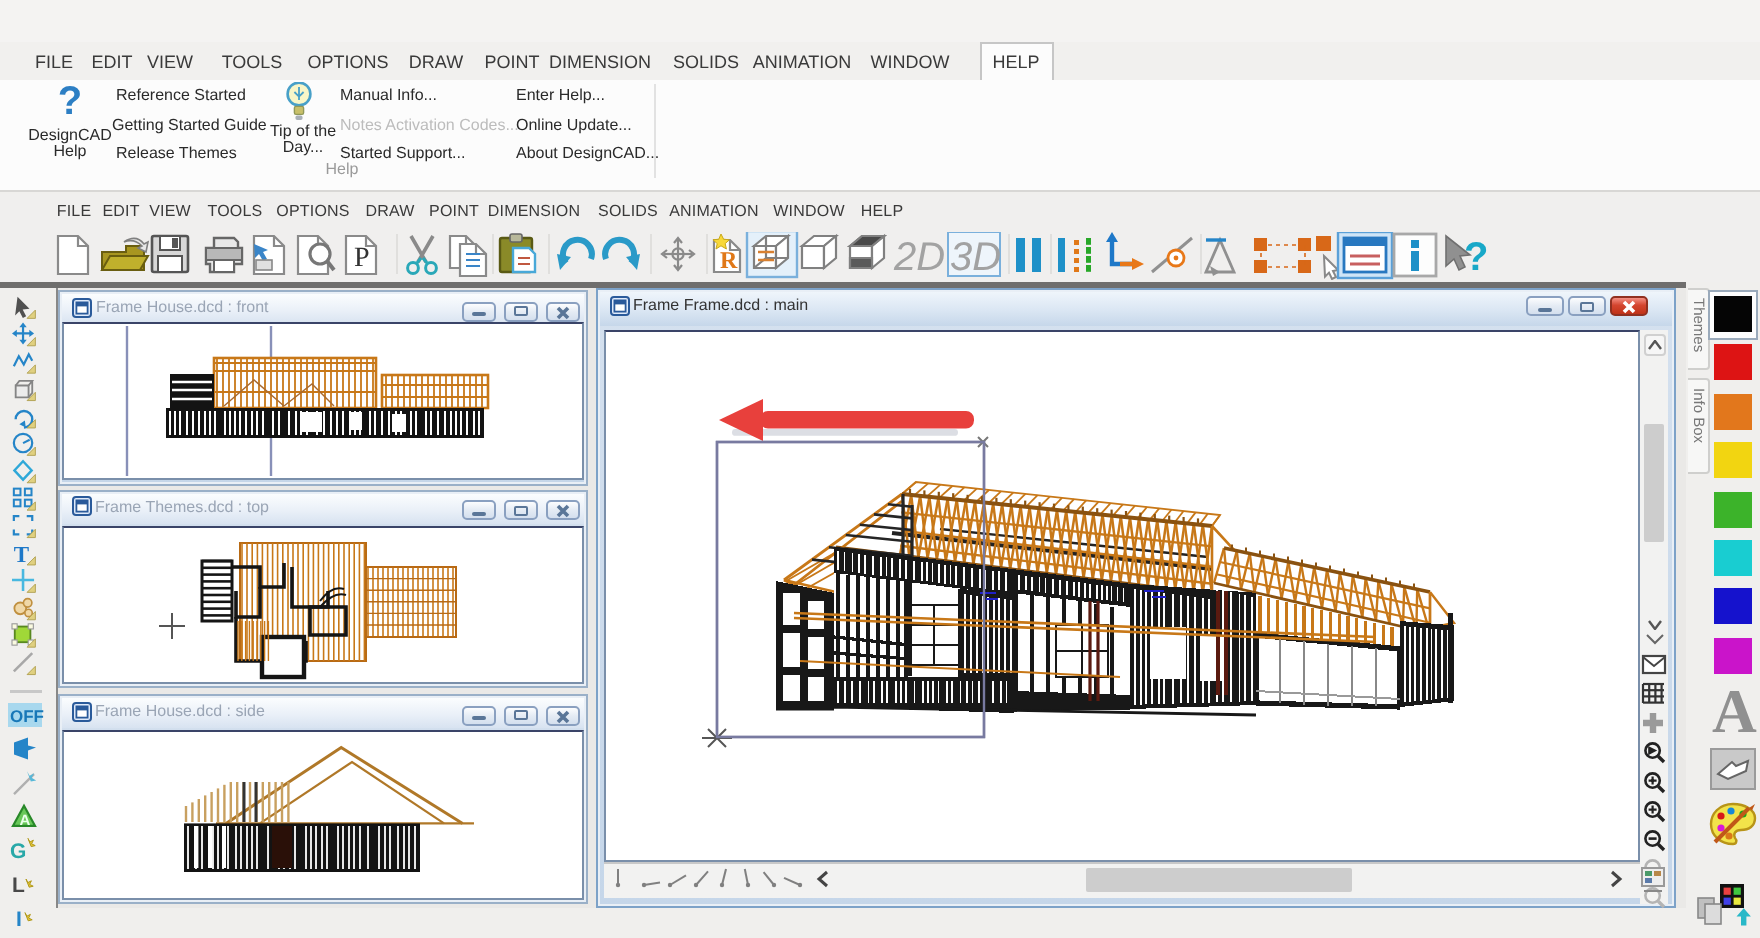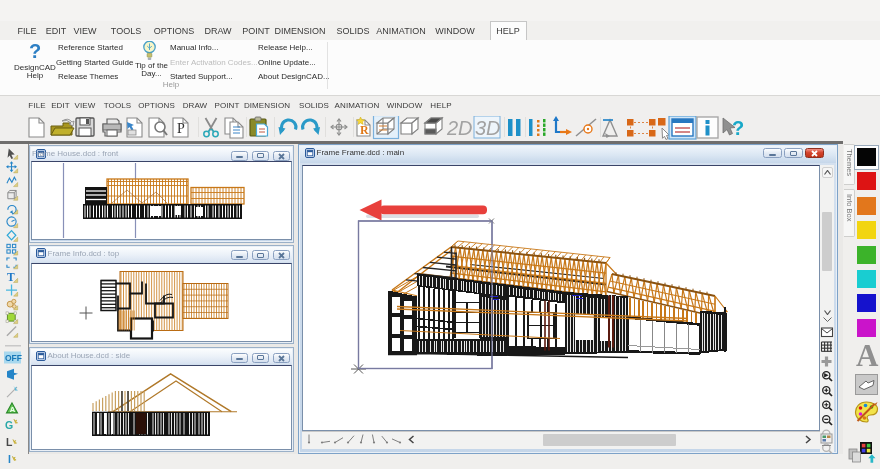--- a/index.html
+++ b/index.html
@@ -29,23 +29,23 @@
 <div class="abs" style="left:56px;top:57.5px;font-size:8px;color:#2a2a2a;">Getting Started Guide</div>
 <div class="abs" style="left:58px;top:72.0px;font-size:8px;color:#2a2a2a;">Release Themes</div>
 <svg class="abs" style="left:142.5px;top:41px;" width="13" height="21" viewBox="0 0 13 21">
 <circle cx="6.5" cy="6" r="5.7" fill="#f8f6c8" stroke="#48a0c8" stroke-width="1.3"></circle>
 <path d="M6.5 2.5 v6.5 M4.2 5 l2.3 2.3 2.3 -2.3" stroke="#48a0c8" stroke-width="0.9" fill="none"></path>
 <rect x="4.2" y="12.2" width="4.6" height="4" rx="0.8" fill="#c8c06a" stroke="#909858" stroke-width="0.7"></rect>
 <rect x="4.7" y="16.8" width="3.6" height="2.2" rx="1" fill="#a8b0b8"></rect>
 </svg>
 <div class="abs ctr" style="left:124px;top:62px;width:55px;font-size:8px;color:#2a2a2a;line-height:7.5px;">Tip of the<br>Day...</div>
 <div class="abs" style="left:170px;top:43.0px;font-size:8px;color:#2a2a2a;">Manual Info...</div>
-<div class="abs" style="left:170px;top:57.5px;font-size:8px;color:#bcbcbc;">Enter Activation Codes...</div>
+<div class="abs" style="left:170px;top:57.5px;font-size:8px;color:#bcbcbc;">Notes Activation Codes...</div>
 <div class="abs" style="left:170px;top:72.0px;font-size:8px;color:#2a2a2a;">Started Support...</div>
-<div class="abs" style="left:258px;top:43.0px;font-size:8px;color:#2a2a2a;">Release Help...</div>
+<div class="abs" style="left:258px;top:43.0px;font-size:8px;color:#2a2a2a;">Enter Help...</div>
 <div class="abs" style="left:258px;top:57.5px;font-size:8px;color:#2a2a2a;">Online Update...</div>
 <div class="abs" style="left:258px;top:72.0px;font-size:8px;color:#2a2a2a;">About DesignCAD...</div>
 <div class="abs ctr" style="left:141px;top:80px;width:60px;font-size:8px;color:#9a9a9a;">Help</div>
 <div class="abs" style="left:327px;top:42px;width:1px;height:47px;background:#e2e2e2;"></div>
 <div class="abs" style="left:0;top:97px;width:880px;height:17px;background:#f0efee;"></div>
 <div class="abs ctr" style="left:-3px;top:101px;width:80px;font-size:8px;color:#3a3a3a;letter-spacing:0.1px;">FILE</div>
 <div class="abs ctr" style="left:20.5px;top:101px;width:80px;font-size:8px;color:#3a3a3a;letter-spacing:0.1px;">EDIT</div>
 <div class="abs ctr" style="left:45px;top:101px;width:80px;font-size:8px;color:#3a3a3a;letter-spacing:0.1px;">VIEW</div>
 <div class="abs ctr" style="left:77.5px;top:101px;width:80px;font-size:8px;color:#3a3a3a;letter-spacing:0.1px;">TOOLS</div>
 <div class="abs ctr" style="left:116.5px;top:101px;width:80px;font-size:8px;color:#3a3a3a;letter-spacing:0.1px;">OPTIONS</div>
@@ -298,21 +298,21 @@
         <path d="M6.5 4 l0.9 1.8 l1.8 -0.9 l-0.9 1.8 l1.8 0.9 l-2 0.5z" fill="#e8c838" stroke="#b09818" stroke-width="0.5"></path>
       </g>
     </svg>
 <div class="abs" style="left:29px;top:145px;width:265px;height:98px;background:linear-gradient(180deg,#d5e1ef,#c5d6e9);border:1px solid #9ab0c8;box-shadow:0 0 0 1px #e9eff6 inset;"></div>
 <div class="abs" style="left:31px;top:147px;width:261px;height:15px;background:linear-gradient(180deg,#fbfdfe 0%,#eaf0f8 55%,#d8e3f1 100%);"></div>
 <svg class="abs" style="left:36px;top:148.5px;" width="10" height="10">
       <rect x="0.5" y="0.5" width="9" height="9" rx="1.5" fill="#dfeafa" stroke="#2a5a9a"></rect>
       <rect x="2.2" y="2.2" width="5.6" height="5.6" fill="#fff" stroke="#2a5a9a" stroke-width="0.9"></rect>
       <rect x="2.2" y="2.2" width="5.6" height="2" fill="#2a5a9a"></rect>
     </svg>
-<div class="abs" style="left:32px;top:149px;font-size:8px;color:#9aa5b5;">Frame House.dcd : front</div>
+<div class="abs" style="left:48px;top:149px;font-size:8px;color:#9aa5b5;">Frame House.dcd : front</div>
 <div class="abs" style="left:231px;top:150.5px;width:17px;height:10px;background:linear-gradient(180deg,#fcfdfe,#e4ebf4 50%,#d4dfee);border:1px solid #8aa0c0;border-radius:2.5px;"></div>
 <div class="abs" style="left:236.0px;top:156.0px;width:7px;height:2.4px;background:#5a7698;border-radius:1px;"></div>
 <div class="abs" style="left:252px;top:150.5px;width:17px;height:10px;background:linear-gradient(180deg,#fcfdfe,#e4ebf4 50%,#d4dfee);border:1px solid #8aa0c0;border-radius:2.5px;"></div>
 <div class="abs" style="left:257.0px;top:153.3px;width:7px;height:4.8px;border:1.4px solid #5a7698;border-radius:1px;"></div>
 <div class="abs" style="left:273px;top:150.5px;width:17px;height:10px;background:linear-gradient(180deg,#fcfdfe,#e4ebf4 50%,#d4dfee);border:1px solid #8aa0c0;border-radius:2.5px;"></div>
 <svg class="abs" style="left:278.0px;top:152.5px;" width="7" height="7">
       <path d="M1 1 L6 6 M6 1 L1 6" stroke="#5a7698" stroke-width="1.8"></path>
     </svg>
 <div class="abs" style="left:31px;top:161px;width:261px;height:79px;background:#fff;border:1px solid #7a8faa;border-top:1.2px solid #3a4468;"></div>
 <svg class="abs" style="left:31px;top:161px;" width="261" height="79" viewBox="0 0 261 79">
@@ -428,21 +428,21 @@
 <rect x="144" y="45" width="6" height="9" fill="#fff"></rect>
 <rect x="165" y="46" width="7" height="9" fill="#fff"></rect>
     </svg>
 <div class="abs" style="left:29px;top:244.5px;width:265px;height:99.5px;background:linear-gradient(180deg,#d5e1ef,#c5d6e9);border:1px solid #9ab0c8;box-shadow:0 0 0 1px #e9eff6 inset;"></div>
 <div class="abs" style="left:31px;top:246.5px;width:261px;height:15px;background:linear-gradient(180deg,#fbfdfe 0%,#eaf0f8 55%,#d8e3f1 100%);"></div>
 <svg class="abs" style="left:36px;top:248.0px;" width="10" height="10">
       <rect x="0.5" y="0.5" width="9" height="9" rx="1.5" fill="#dfeafa" stroke="#2a5a9a"></rect>
       <rect x="2.2" y="2.2" width="5.6" height="5.6" fill="#fff" stroke="#2a5a9a" stroke-width="0.9"></rect>
       <rect x="2.2" y="2.2" width="5.6" height="2" fill="#2a5a9a"></rect>
     </svg>
-<div class="abs" style="left:47.5px;top:248.5px;font-size:8px;color:#9aa5b5;">Frame Info.dcd : top</div>
+<div class="abs" style="left:47.5px;top:248.5px;font-size:8px;color:#9aa5b5;">Frame Themes.dcd : top</div>
 <div class="abs" style="left:231px;top:250px;width:17px;height:10px;background:linear-gradient(180deg,#fcfdfe,#e4ebf4 50%,#d4dfee);border:1px solid #8aa0c0;border-radius:2.5px;"></div>
 <div class="abs" style="left:236.0px;top:255.5px;width:7px;height:2.4px;background:#5a7698;border-radius:1px;"></div>
 <div class="abs" style="left:252px;top:250px;width:17px;height:10px;background:linear-gradient(180deg,#fcfdfe,#e4ebf4 50%,#d4dfee);border:1px solid #8aa0c0;border-radius:2.5px;"></div>
 <div class="abs" style="left:257.0px;top:252.8px;width:7px;height:4.8px;border:1.4px solid #5a7698;border-radius:1px;"></div>
 <div class="abs" style="left:273px;top:250px;width:17px;height:10px;background:linear-gradient(180deg,#fcfdfe,#e4ebf4 50%,#d4dfee);border:1px solid #8aa0c0;border-radius:2.5px;"></div>
 <svg class="abs" style="left:278.0px;top:252px;" width="7" height="7">
       <path d="M1 1 L6 6 M6 1 L1 6" stroke="#5a7698" stroke-width="1.8"></path>
     </svg>
 <div class="abs" style="left:31px;top:262.5px;width:261px;height:79.5px;background:#fff;border:1px solid #7a8faa;border-top:1.2px solid #3a4468;"></div>
 <svg class="abs" style="left:31px;top:262.5px;" width="261" height="79.5" viewBox="0 0 261 79.5">
@@ -528,21 +528,21 @@
 <line x1="103.2" y1="47.5" x2="103.2" y2="67.5" stroke="#c87818" stroke-width="0.7"></line>
 <path d="M55 43.5 v13 M48.5 50.0 h13" stroke="#555" stroke-width="1"></path>
     </svg>
 <div class="abs" style="left:29px;top:347px;width:265px;height:105px;background:linear-gradient(180deg,#d5e1ef,#c5d6e9);border:1px solid #9ab0c8;box-shadow:0 0 0 1px #e9eff6 inset;"></div>
 <div class="abs" style="left:31px;top:349px;width:261px;height:15px;background:linear-gradient(180deg,#fbfdfe 0%,#eaf0f8 55%,#d8e3f1 100%);"></div>
 <svg class="abs" style="left:36px;top:350.5px;" width="10" height="10">
       <rect x="0.5" y="0.5" width="9" height="9" rx="1.5" fill="#dfeafa" stroke="#2a5a9a"></rect>
       <rect x="2.2" y="2.2" width="5.6" height="5.6" fill="#fff" stroke="#2a5a9a" stroke-width="0.9"></rect>
       <rect x="2.2" y="2.2" width="5.6" height="2" fill="#2a5a9a"></rect>
     </svg>
-<div class="abs" style="left:47.5px;top:351px;font-size:8px;color:#9aa5b5;">About House.dcd : side</div>
+<div class="abs" style="left:47.5px;top:351px;font-size:8px;color:#9aa5b5;">Frame House.dcd : side</div>
 <div class="abs" style="left:231px;top:352.5px;width:17px;height:10px;background:linear-gradient(180deg,#fcfdfe,#e4ebf4 50%,#d4dfee);border:1px solid #8aa0c0;border-radius:2.5px;"></div>
 <div class="abs" style="left:236.0px;top:358.0px;width:7px;height:2.4px;background:#5a7698;border-radius:1px;"></div>
 <div class="abs" style="left:252px;top:352.5px;width:17px;height:10px;background:linear-gradient(180deg,#fcfdfe,#e4ebf4 50%,#d4dfee);border:1px solid #8aa0c0;border-radius:2.5px;"></div>
 <div class="abs" style="left:257.0px;top:355.3px;width:7px;height:4.8px;border:1.4px solid #5a7698;border-radius:1px;"></div>
 <div class="abs" style="left:273px;top:352.5px;width:17px;height:10px;background:linear-gradient(180deg,#fcfdfe,#e4ebf4 50%,#d4dfee);border:1px solid #8aa0c0;border-radius:2.5px;"></div>
 <svg class="abs" style="left:278.0px;top:354.5px;" width="7" height="7">
       <path d="M1 1 L6 6 M6 1 L1 6" stroke="#5a7698" stroke-width="1.8"></path>
     </svg>
 <div class="abs" style="left:31px;top:365px;width:261px;height:84.5px;background:#fff;border:1px solid #7a8faa;border-top:1.2px solid #3a4468;"></div>
 <svg class="abs" style="left:31px;top:365px;" width="261" height="84.5" viewBox="0 0 261 84.5">

